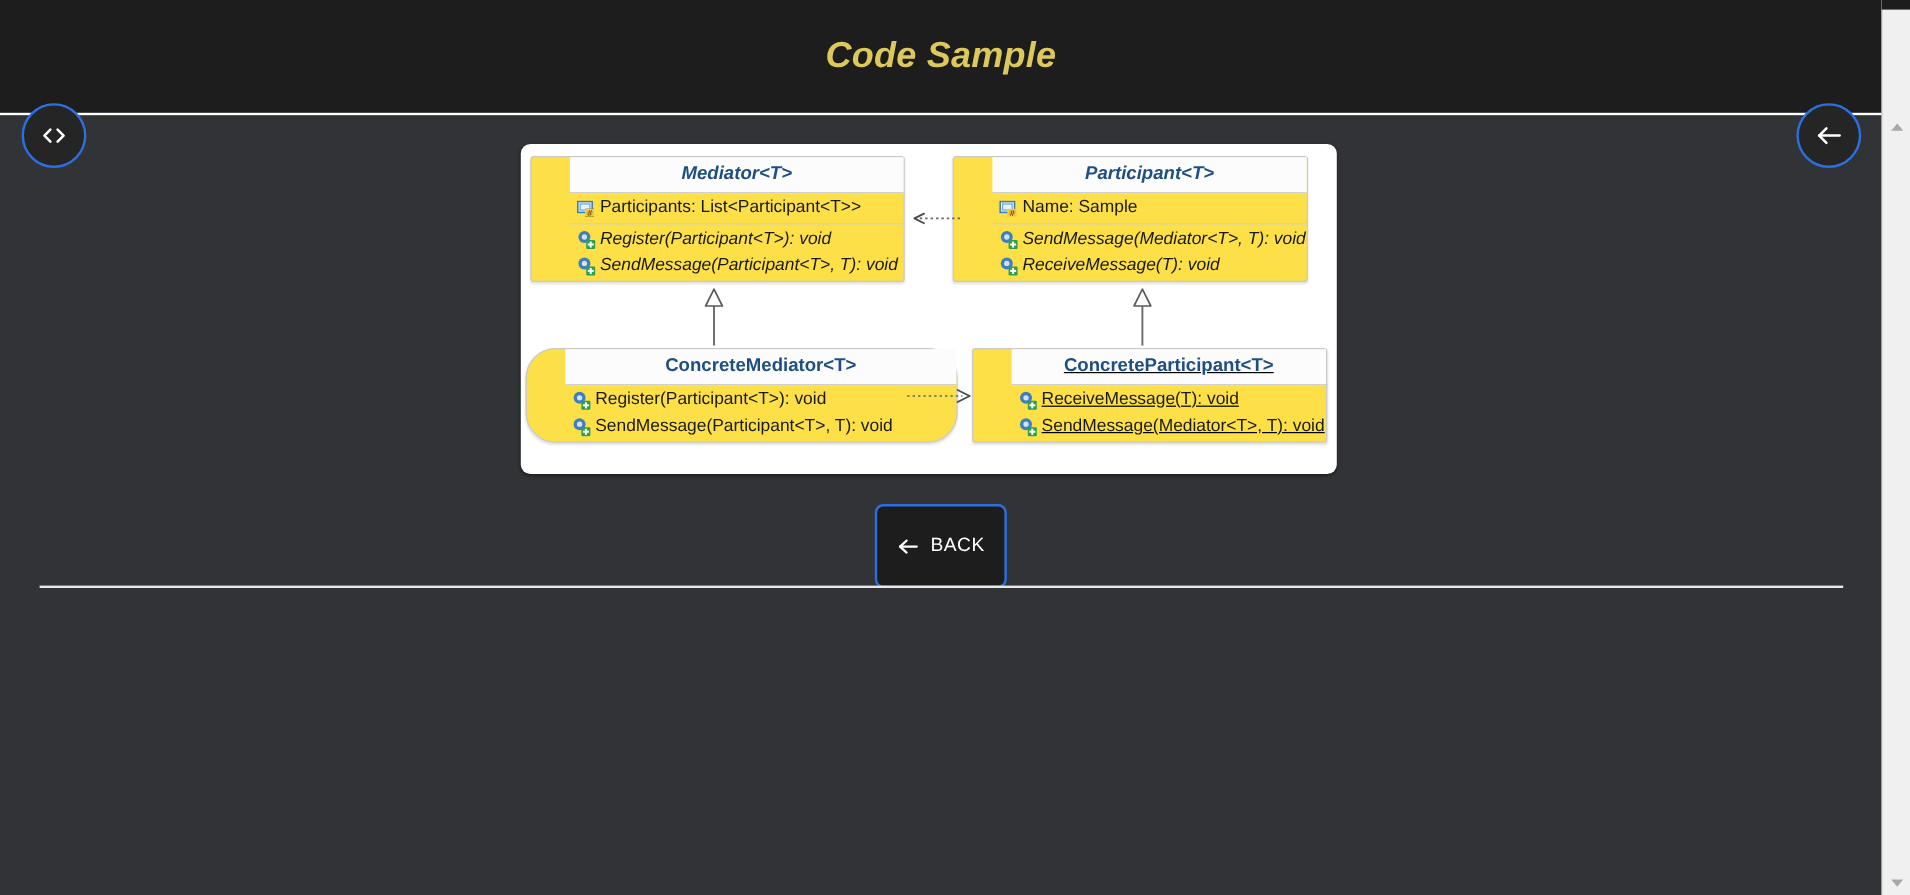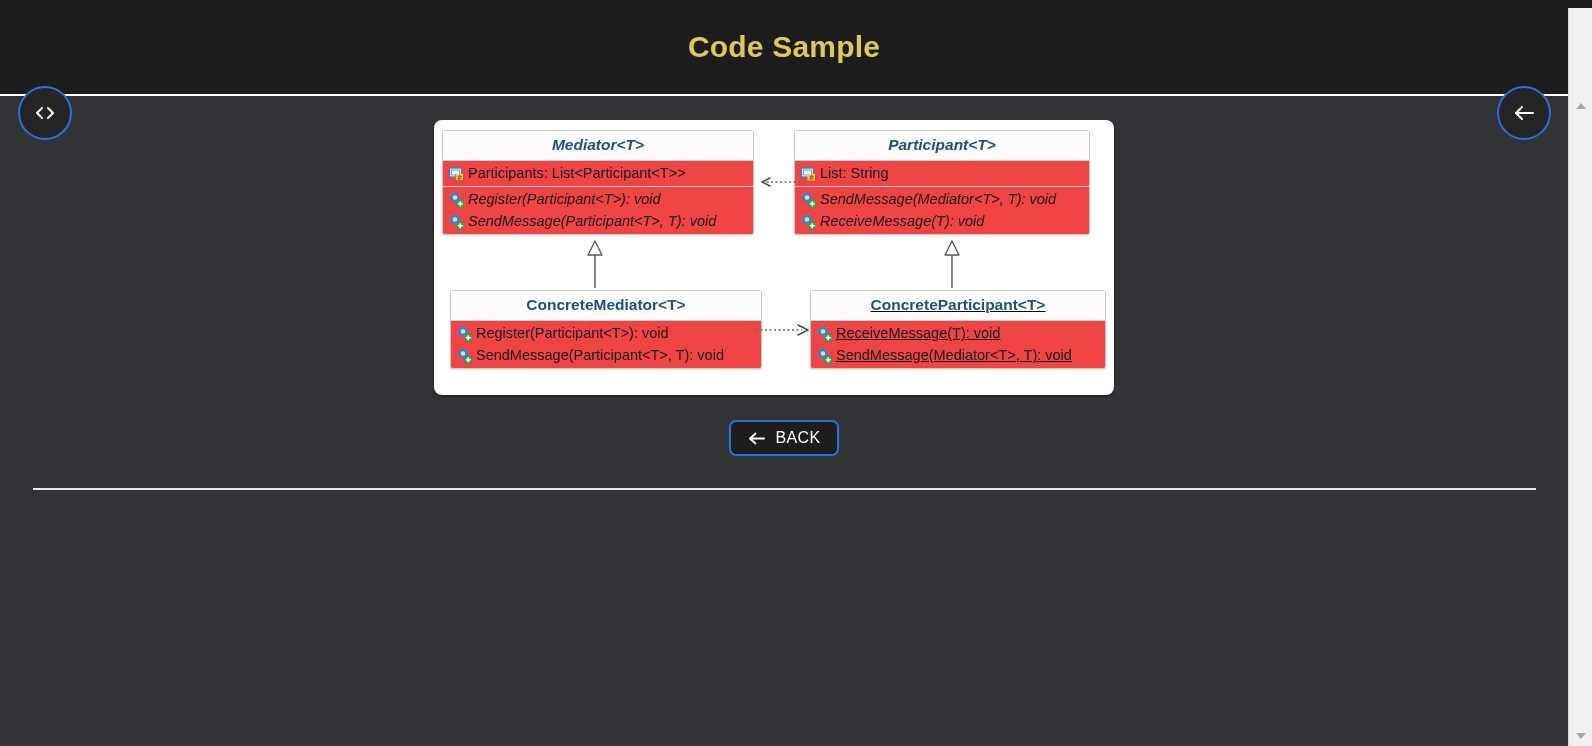--- a/index.html
+++ b/index.html
@@ -30,20 +30,21 @@
     display: flex;
     align-items: center;
     justify-content: center;
   }
   .header-title {
     color: #ddc85c;
     font-size: 30px;
     font-weight: bold;
     letter-spacing: 0.2px;
     font-family: "Liberation Sans", sans-serif;
+    font-style: italic;
   }
 
   
   .fab {
     position: absolute;
     width: 54px; height: 54px;
     border-radius: 50%;
     background: #252525;
     border: 2px solid #2d6fe0;
     display: flex;
@@ -71,24 +72,25 @@
     position: absolute;
     left: 434px; top: 22px;
     width: 680px; height: 275px;
     background: #ffffff;
     border-radius: 8px;
     box-shadow: 0 1px 3px rgba(0,0,0,0.4);
   }
 
   .uml-box {
     position: absolute;
-    background: #ef4444;
+    background: #fde047;
     border: 1px solid #c9c9c9;
     border-radius: 3px;
     box-shadow: 0 1px 2px rgba(0,0,0,0.12);
+    padding-left: 32px;
   }
   .uml-title {
     background: #fcfcfc;
     border-bottom: 1px solid #cfcfcf;
     color: #1f4f82;
     font-size: 15.5px;
     font-weight: bold;
     text-align: center;
     padding: 5px 4px 6px 4px;
     white-space: nowrap;
@@ -113,21 +115,21 @@
   .uml-row.italic .uml-text { font-style: italic; }
   .uml-text { margin-left: 3px; }
 
   
   .ico { width: 17px; height: 17px; flex: 0 0 17px; position: relative; }
   .ico svg { position: absolute; left: 0; top: 0; }
 
   
   #box-mediator            { left: 8px;  top: 10px;  width: 312px; }
   #box-participant         { left: 360px; top: 10px; width: 296px; }
-  #box-concrete-mediator   { left: 16px;  top: 170px; width: 312px; }
+  #box-concrete-mediator   { left: 4px;  top: 170px; width: 360px; border-radius: 25px; }
   #box-concrete-participant{ left: 376px; top: 170px; width: 296px; text-decoration: underline; }
 
   
   .connectors {
     position: absolute;
     left: 0; top: 0;
     width: 680px; height: 275px;
     pointer-events: none;
   }
 
@@ -141,21 +143,21 @@
     gap: 12px;
   }
   .btn {
     display: flex;
     align-items: center;
     gap: 9px;
     background: #1d1d1d;
     color: #ffffff;
     border: 2px solid #2d6fe0;
     border-radius: 7px;
-    padding: 7px 16px;
+    padding: 24px 16px;
     font-size: 16px;
     letter-spacing: 0.4px;
     cursor: pointer;
     font-family: "Liberation Sans", sans-serif;
     white-space: nowrap;
   }
   .btn svg { display: block; flex: 0 0 auto; }
 
   .divider {
     position: absolute;
@@ -283,21 +285,21 @@
         <div class="uml-section">
           <div class="uml-row">
             <span class="ico">
               <svg width="17" height="17" viewBox="0 0 17 17">
                 <rect x="1.5" y="3" width="12" height="9" fill="#e8f2fb" stroke="#3d7ebf" stroke-width="1.3"></rect>
                 <rect x="3.5" y="5" width="8" height="5" fill="none" stroke="#6fa8d6" stroke-width="1"></rect>
                 <rect x="7.5" y="9" width="7.5" height="6.5" fill="#f5c842"></rect>
                 <text x="8.6" y="15" font-size="7" fill="#6b4a00" font-family="DejaVu Sans, sans-serif">#</text>
               </svg>
             </span>
-            <span class="uml-text">List: String</span>
+            <span class="uml-text">Name: Sample</span>
           </div>
         </div>
         <div class="uml-section">
           <div class="uml-row italic">
             <span class="ico">
               <svg width="17" height="17" viewBox="0 0 17 17">
                 <circle cx="7" cy="6.5" r="5" fill="#3f7fbf"></circle>
                 <circle cx="7" cy="6.5" r="2.2" fill="#cfe3f5"></circle>
                 <rect x="8.5" y="9" width="7.5" height="7.5" rx="1" fill="#2e9e4f"></rect>
                 <rect x="11.4" y="10.3" width="1.7" height="5" fill="#ffffff"></rect>

